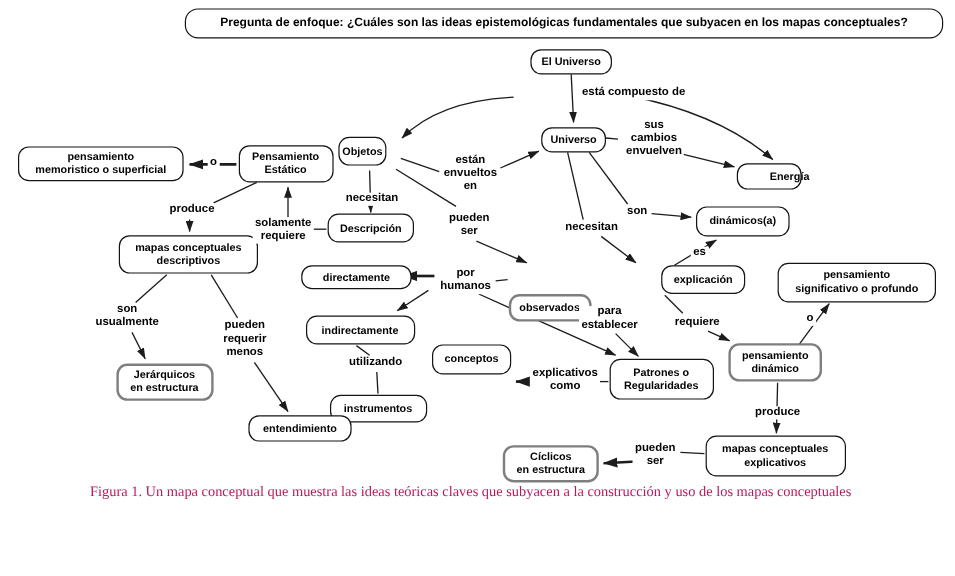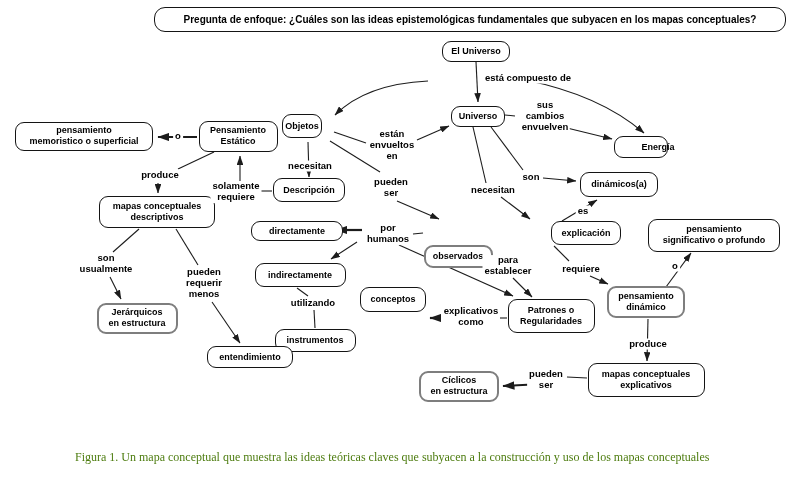--- a/index.html
+++ b/index.html
@@ -15,21 +15,21 @@
   .edge.thick{stroke-width:2.2;}
   .node{position:absolute;background:#fff;border:1.4px solid #141414;border-radius:9px;
         display:flex;align-items:center;justify-content:center;text-align:center;
         font:bold 9px/1.18 "Liberation Sans",sans-serif;white-space:pre-line;
         box-sizing:border-box;z-index:1;padding:1px 2px;}
   .node.thick{border:2.2px solid #7e7e7e;}
   .label{position:absolute;transform:translate(-50%,-50%);background:#fff;
          text-align:center;font:bold 9.5px/1.15 "Liberation Sans",sans-serif;
          white-space:pre;padding:0 2px;z-index:2;}
   .caption{position:absolute;left:75px;top:402px;width:700px;
-           font:12px/1.2 "Liberation Serif",serif;color:#4d7c0f;z-index:3;margin-top:48px;}
+           font:12px/1.2 "Liberation Serif",serif;color:#be185d;z-index:3;}
 </style>
 </head>
 <body>
 
 <div class="stage">
   <div class="title-box">
     <span>Pregunta de enfoque: ¿Cuáles son las ideas epistemológicas fundamentales que subyacen en los mapas conceptuales?</span>
   </div>
   <div class="canvas">
     <svg id="edges-svg" width="796" height="480" viewBox="0 0 796 480">

